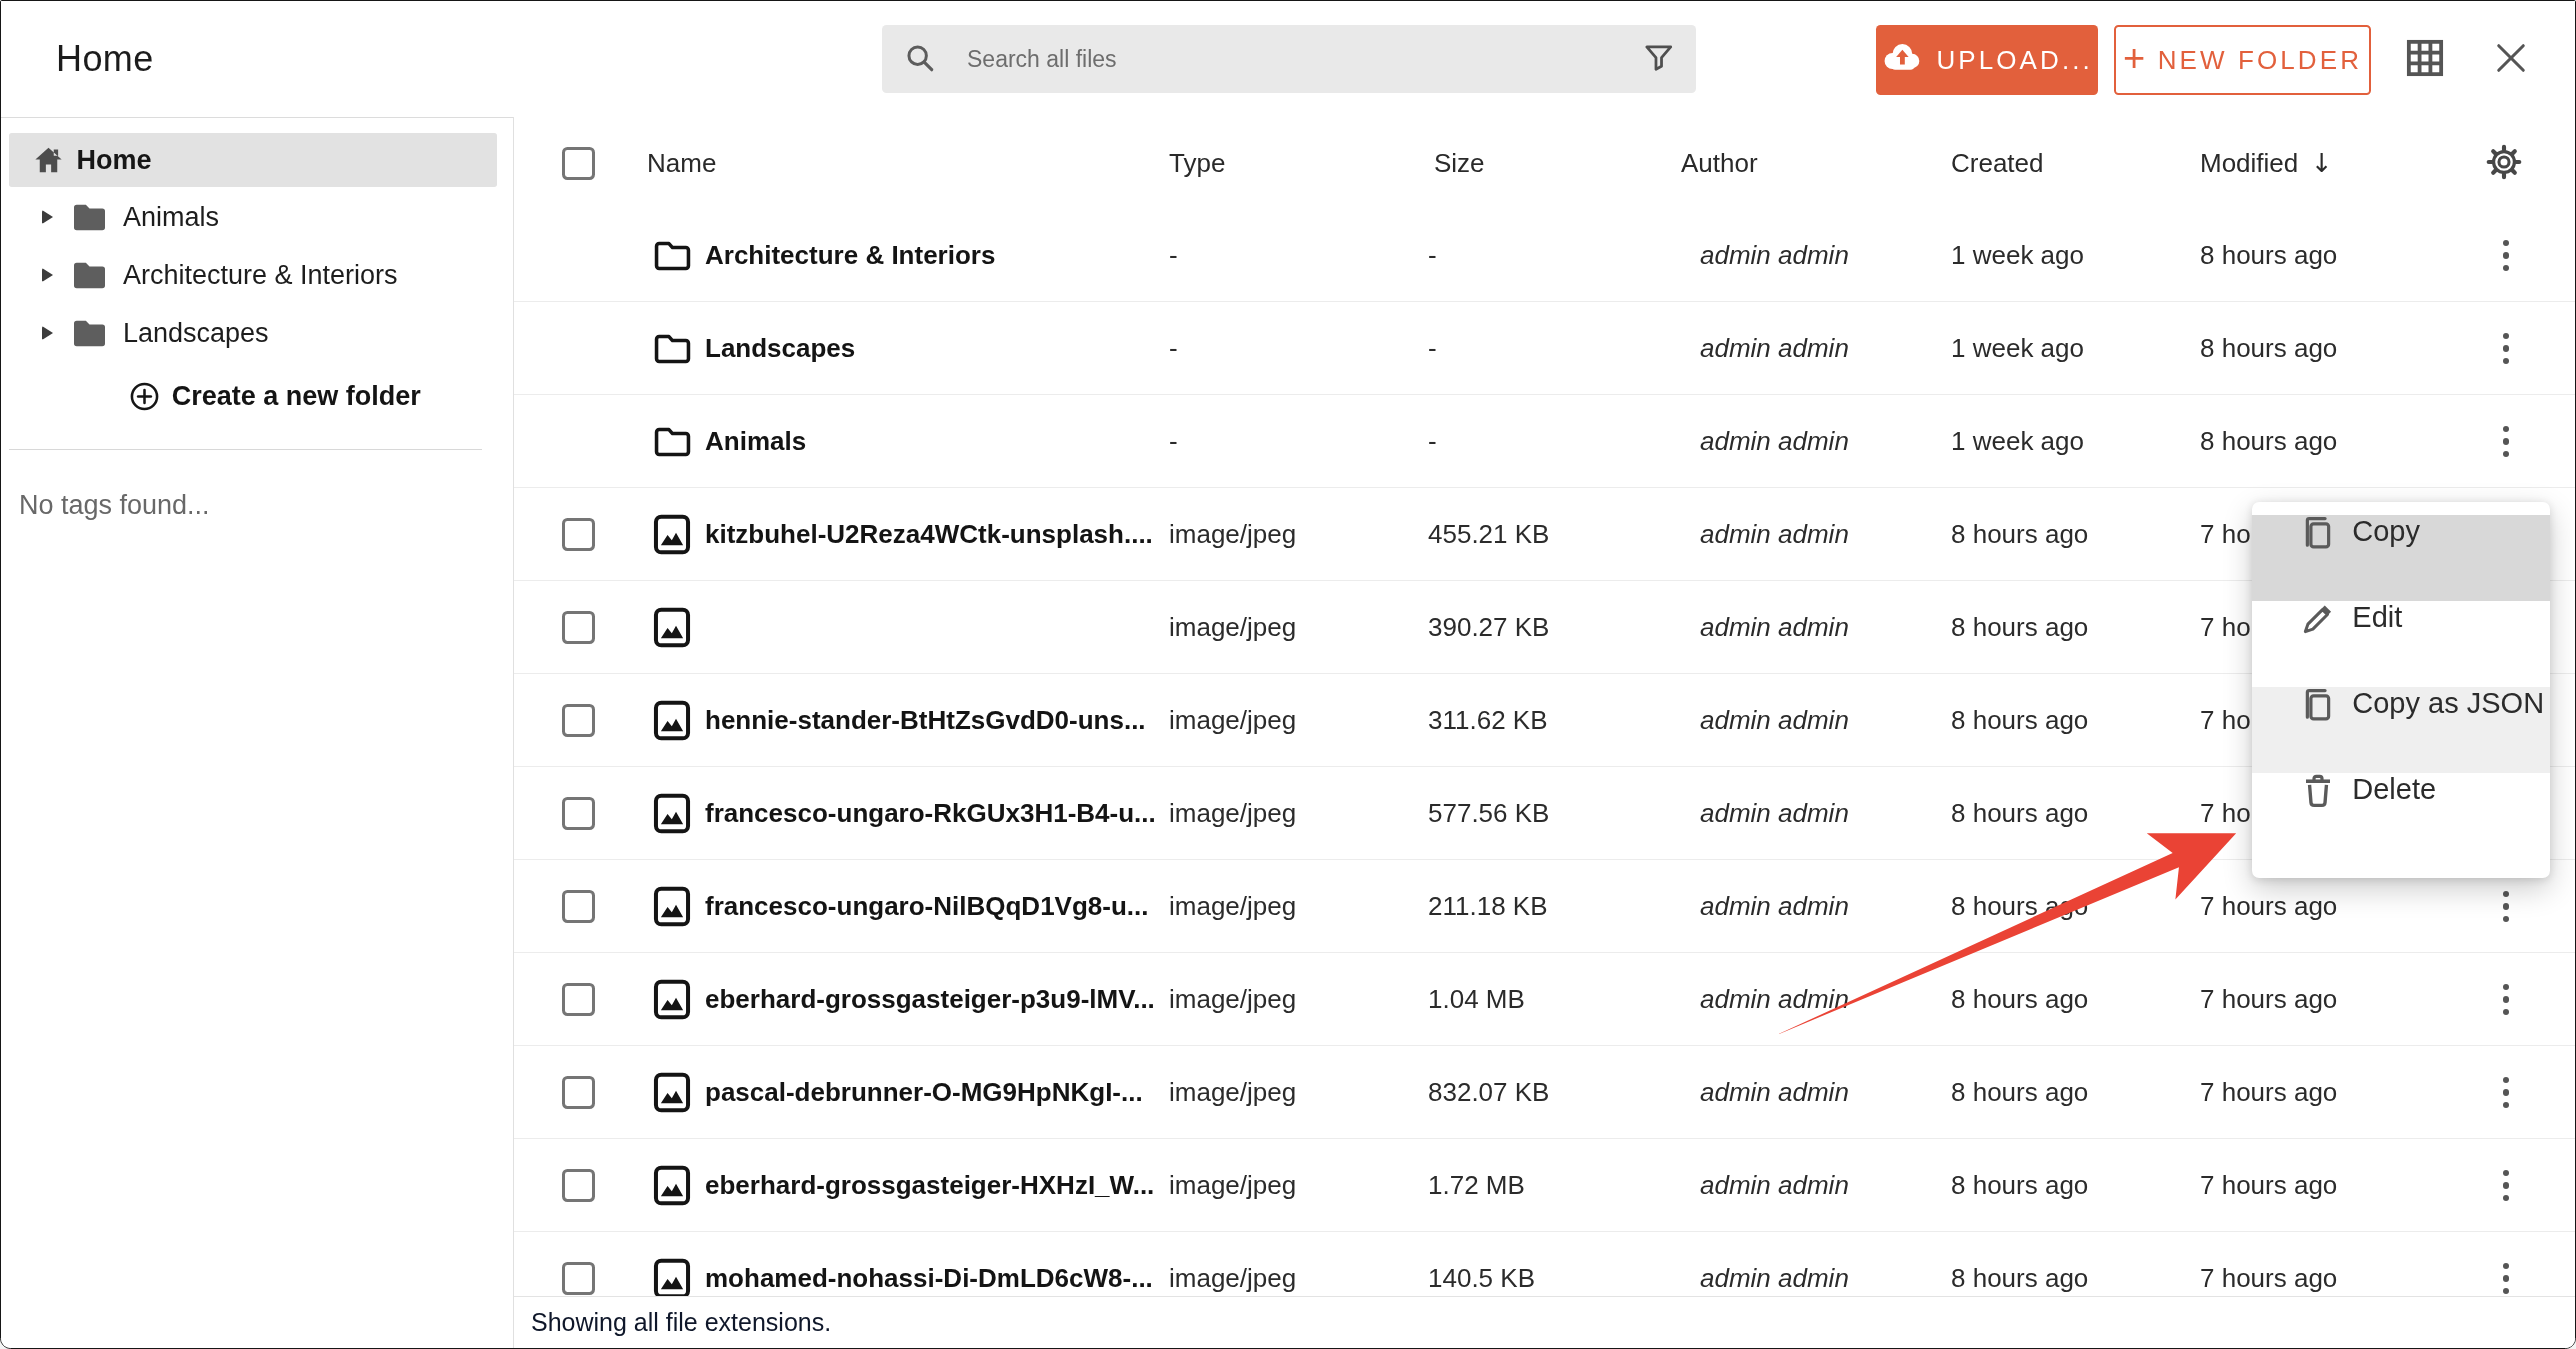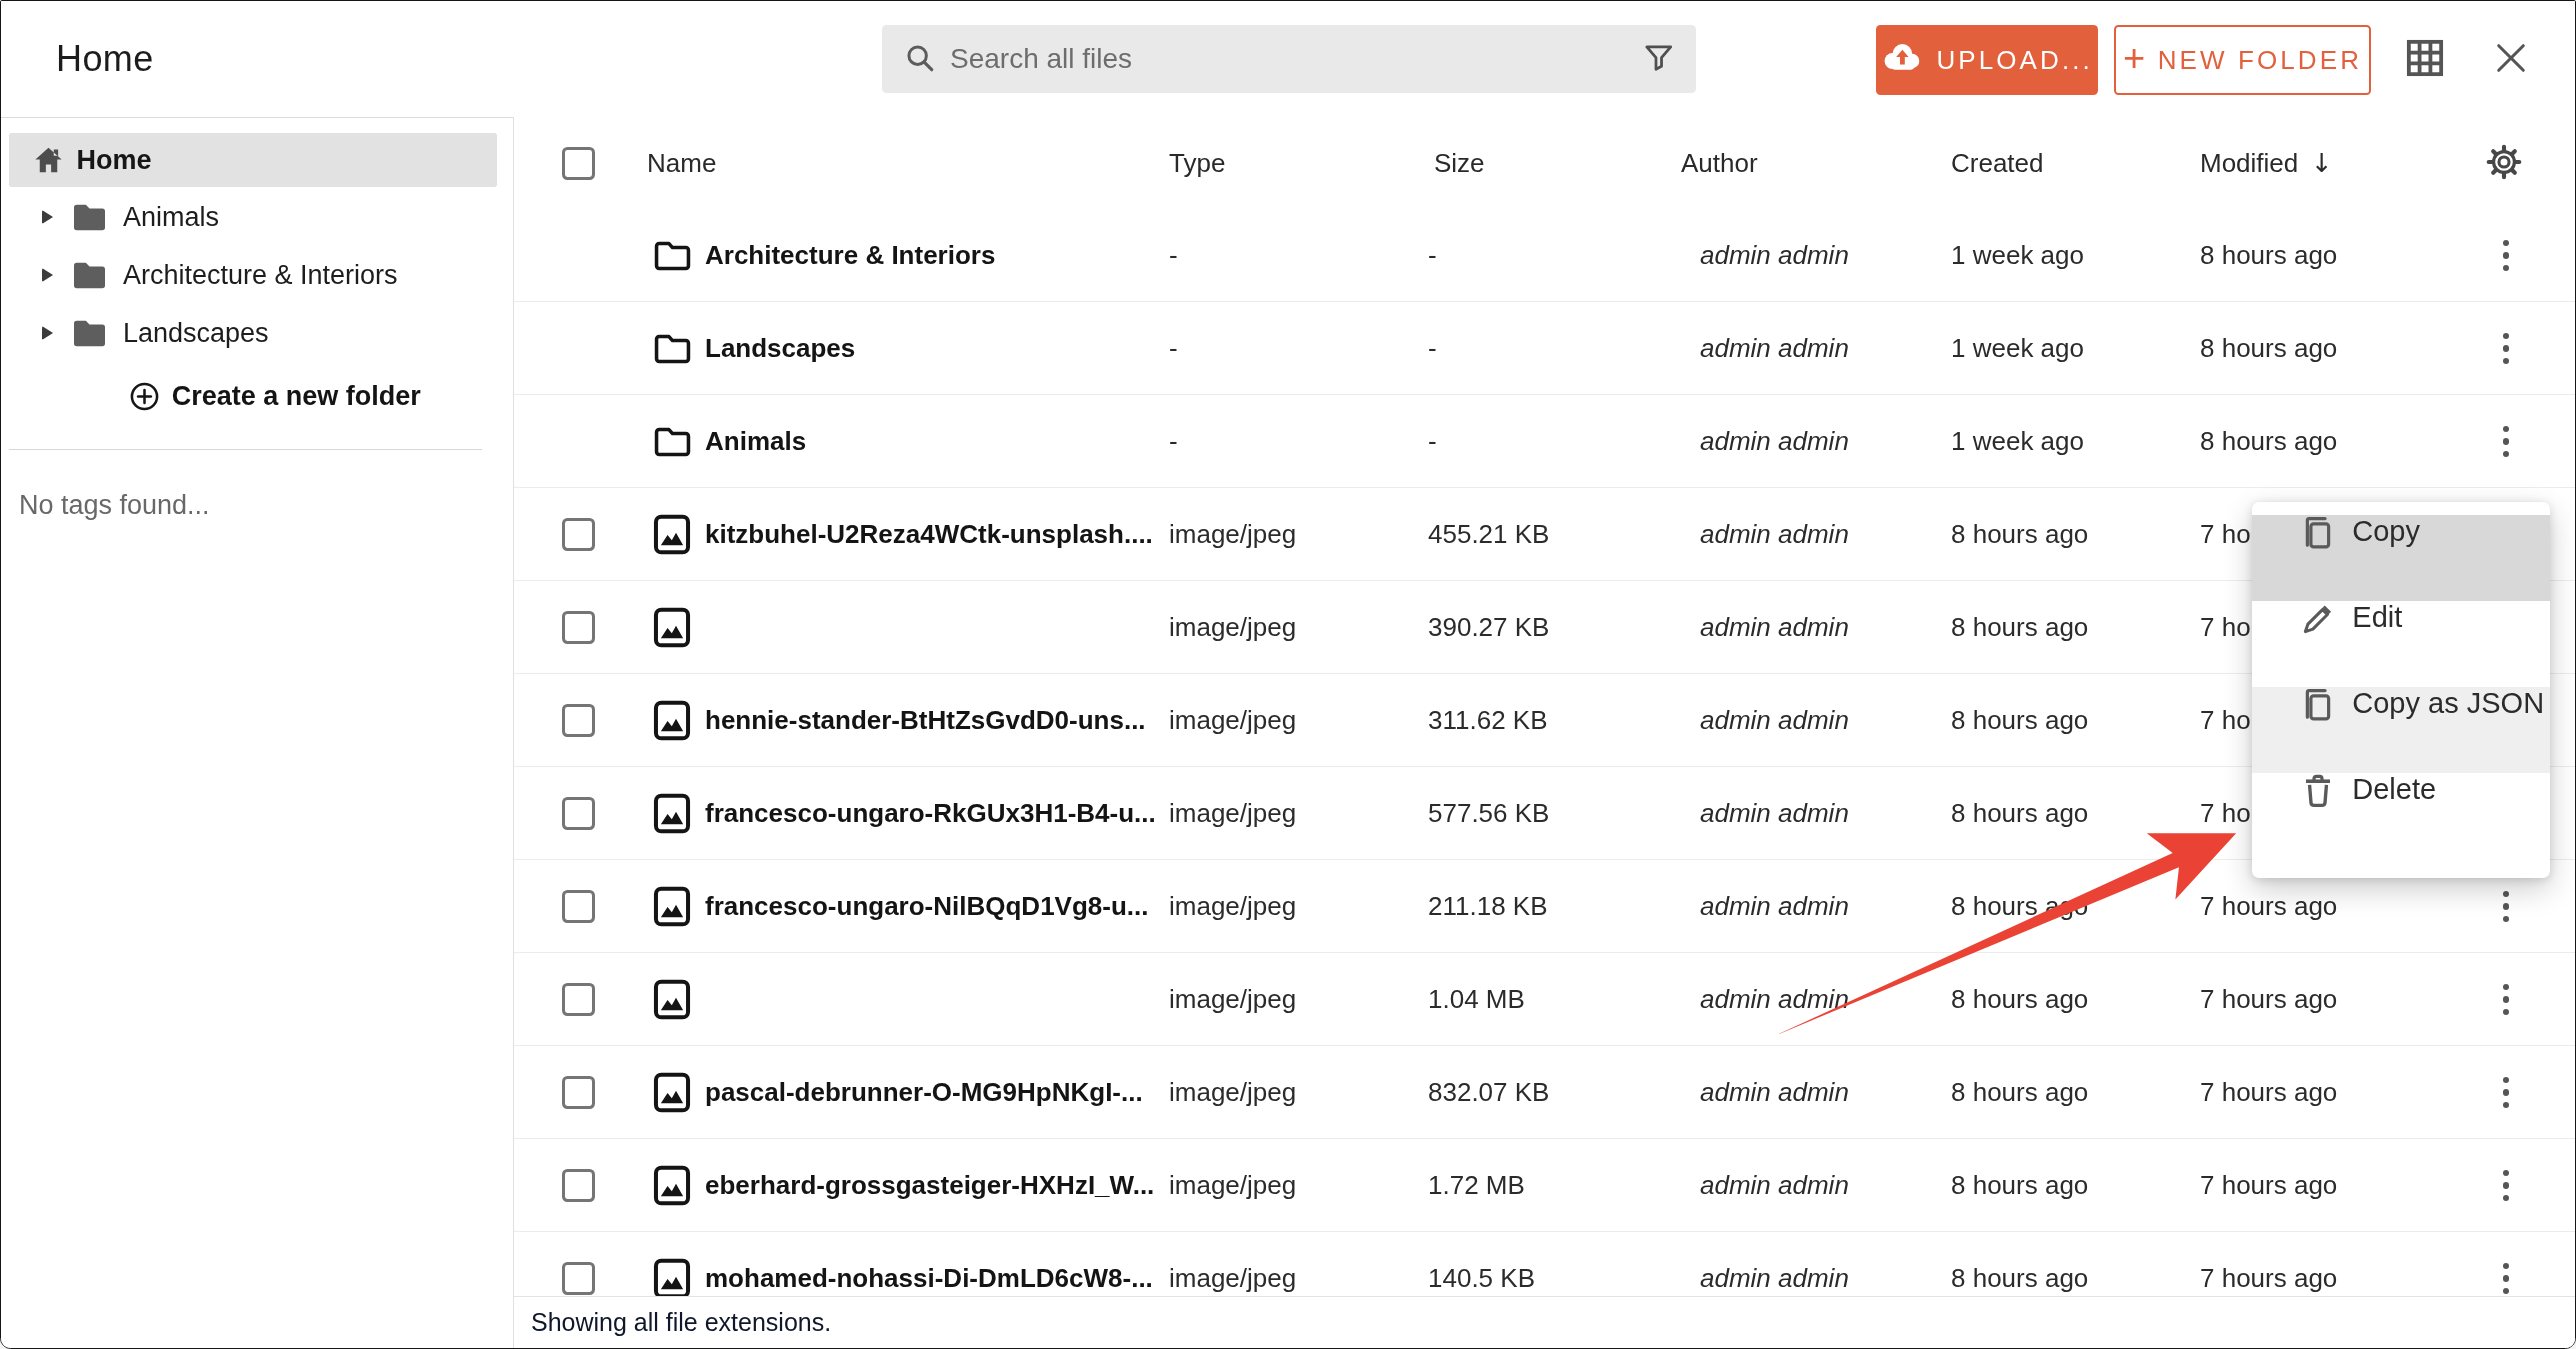--- a/index.html
+++ b/index.html
@@ -6,22 +6,22 @@
     font-family:"Liberation Sans",sans-serif;-webkit-font-smoothing:antialiased;}
   .app{position:relative;width:2576px;height:1349px;box-sizing:border-box;background:#fff;
     border:1.8px solid #161616;border-radius:1.8px 1.8px 10.7px 10.7px;overflow:hidden;}
 
   
   .topbar{position:absolute;top:0;left:0;right:0;height:116px;background:#fff;}
   .page-title{position:absolute;left:55px;top:0;height:116px;display:flex;align-items:center;
     font-size:36px;color:#1c1c1c;letter-spacing:0.4px;}
   .search{position:absolute;left:881px;top:24px;width:814px;height:68px;background:#e9e9e9;
     border-radius:4.5px;display:flex;align-items:center;box-sizing:border-box;padding:0 23px;}
-  .search input{flex:1;border:none;outline:none;background:transparent;font-size:28px;color:#3a3a3a;
-    font-family:"Liberation Sans",sans-serif;margin-left:13px;}
+  .search input{flex:1;border:none;outline:none;background:transparent;font-size:23px;color:#3a3a3a;
+    font-family:"Liberation Sans",sans-serif;margin-left:30px;}
   .search input::placeholder{color:#6d6d6d;}
   .btn{position:absolute;top:24px;height:70px;display:flex;align-items:center;justify-content:center;
     border-radius:4.5px;font-size:26px;letter-spacing:3.1px;cursor:pointer;box-sizing:border-box;}
   .btn-upload{left:1875px;width:222px;background:var(--accent);color:#fff;gap:14.3px;}
   .btn-newfolder{left:2113px;width:257px;border:2.2px solid var(--accent);color:var(--accent);gap:12.5px;background:#fff;}
   .plus-glyph{font-size:38px;letter-spacing:0;font-weight:400;line-height:1;transform:translateY(-1.8px);}
   .iconbtn{position:absolute;top:39px;width:38px;height:38px;display:flex;align-items:center;justify-content:center;cursor:pointer;}
   .iconbtn.grid{left:2405px;} .iconbtn.close{left:2491px;}
 
   
@@ -386,20 +386,21 @@
   </div>
 
   <div class="row">
     <div class="checkbox"></div>
     <span class="ficon">
             <svg width="38" height="41" viewBox="0 0 42 46">
               <rect x="3" y="3" width="36" height="40" rx="6" fill="#fff" stroke="#141414" stroke-width="4.5"></rect>
               <path fill="#141414" d="M8.5 35 L16 23.5 L20.8 29.5 L25.5 21 L33.5 35 Z"></path>
             </svg>
           </span>
+    <div class="cell name">eberhard-grossgasteiger-p3u9-lMV...</div>
     <div class="cell type">image/jpeg</div>
     <div class="cell size">1.04 MB</div>
     <div class="cell author">admin admin</div>
     <div class="cell created">8 hours ago</div>
     <div class="cell modified">7 hours ago</div>
     <div class="kebab">
             <i></i>
             <i></i>
             <i></i>
           </div>

